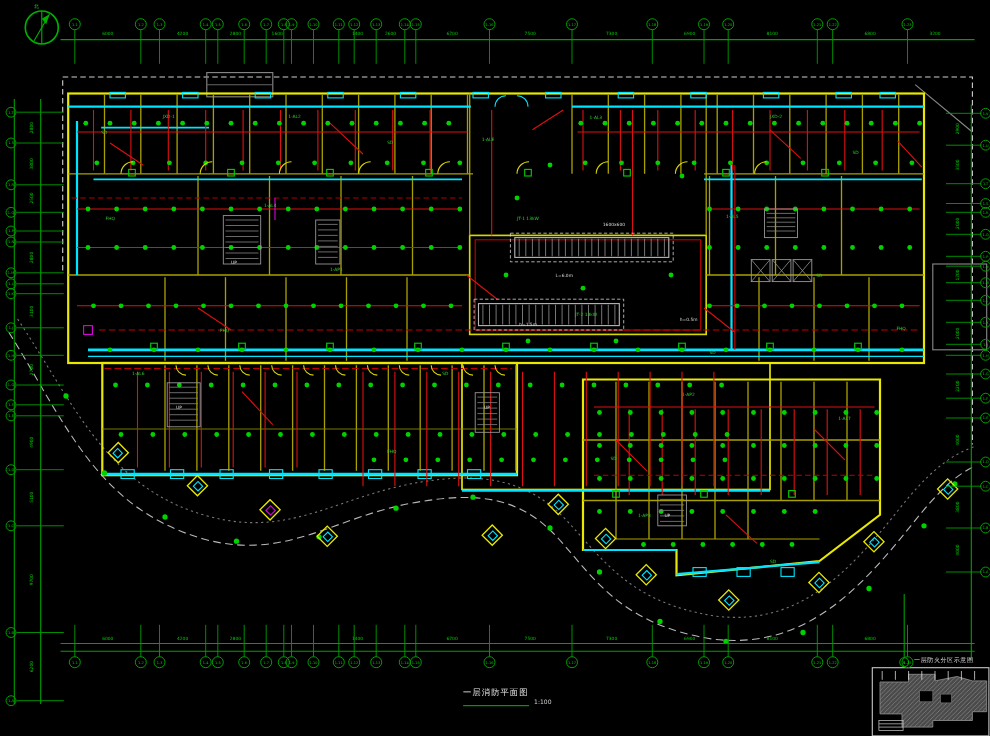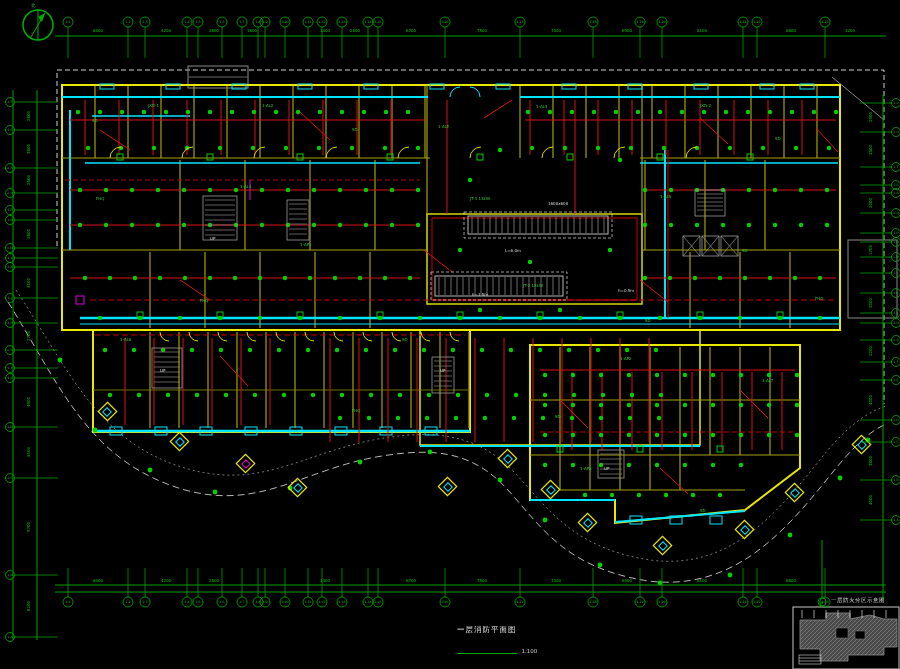--- a/index.html
+++ b/index.html
@@ -1,21 +1,21 @@
 <!DOCTYPE html>
 <html><head>
 <meta charset="utf-8">
 <style>
   html,body{margin:0;padding:0;background:#000;}
   #stage{position:relative;width:900px;height:669px;background:#000;overflow:hidden;
          font-family:"DejaVu Sans","Liberation Sans",sans-serif;}
   #cad-svg{position:absolute;left:0;top:0;}
   .overlay{position:absolute;color:#e8e8e8;white-space:nowrap;}
   #main-title-wrap{left:421px;top:625px;display:flex;align-items:flex-end;gap:5px;}
-  #main-title{font-size:7.5px;letter-spacing:1px;border-bottom:1.5px solid #00aa00;padding-bottom:18px;margin-left:36px;}
+  #main-title{font-size:7.5px;letter-spacing:1px;border-bottom:1.5px solid #00aa00;padding-bottom:6px;}
   #main-scale{font-size:5.5px;color:#cfcfcf;}
   #keyplan-title{left:831px;top:597px;font-size:5.5px;color:#ddd;letter-spacing:0.5px;}
 </style>
 </head>
 <body>
 
 <div id="stage">
   <svg id="cad-svg" width="900" height="669" viewBox="0 0 900 669">
     <defs>
       <pattern id="hx" width="4" height="4" patternUnits="userSpaceOnUse">

